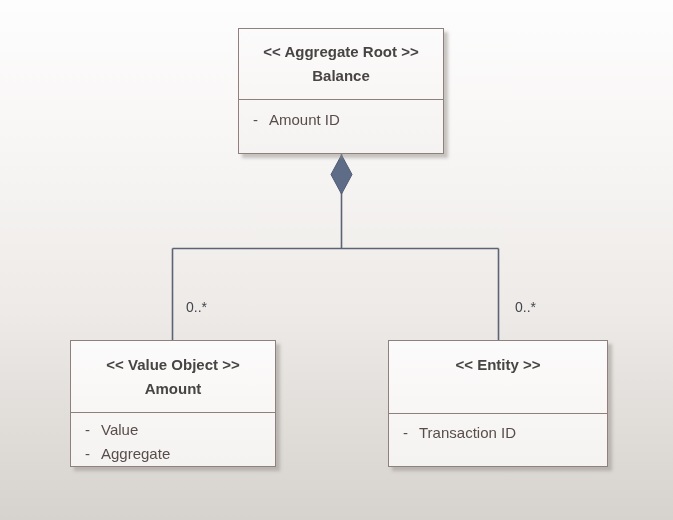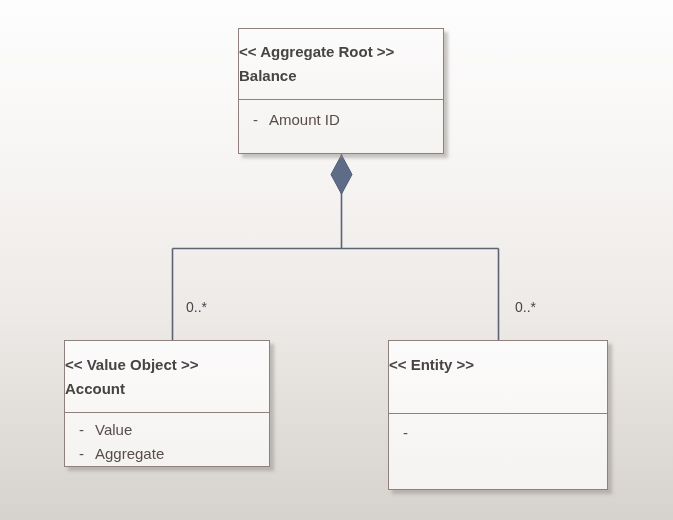--- a/index.html
+++ b/index.html
@@ -27,21 +27,21 @@
 
   .uml-class {
     position: absolute;
     border: 1px solid #8f807e;
     background: linear-gradient(180deg, #fcfbfb 0%, #f5f3f1 100%);
     box-shadow: 4px 4px 3px rgba(150, 143, 138, 0.5);
   }
 
   .uml-header {
     border-bottom: 1px solid #8f807e;
-    text-align: left;
+    text-align: center;
   }
 
   .stereotype, .class-name {
     font-size: 15px;
     font-weight: bold;
     color: #474443;
     line-height: 24px;
     white-space: nowrap;
   }
 
@@ -56,25 +56,25 @@
     display: inline-block;
     width: 30px;
     padding-left: 14px;
     flex: none;
   }
 
   #class-account { left: 238px; top: 28px; width: 206px; height: 126px; }
   #class-account .uml-header { height: 71px; padding-top: 11px; }
   #class-account .uml-attrs { padding-top: 8px; }
 
-  #class-balance { left: 64px; top: 340px; width: 206px; height: 127px; }
+  #class-balance { left: 70px; top: 340px; width: 206px; height: 127px; }
   #class-balance .uml-header { height: 72px; padding-top: 12px; }
   #class-balance .uml-attrs { padding-top: 5px; }
 
-  #class-transaction { left: 388px; top: 340px; width: 220px; height: 150px; }
+  #class-transaction { left: 388px; top: 340px; width: 220px; height: 127px; }
   #class-transaction .uml-header { height: 73px; padding-top: 12px; }
   #class-transaction .uml-attrs { padding-top: 7px; }
 
   .mult-label {
     position: absolute;
     font-size: 14px;
     color: #43454c;
     white-space: nowrap;
   }
   #mult-balance { left: 186px; top: 299px; }
@@ -106,38 +106,39 @@
       <div class="attr-row">
         <span class="attr-vis">-</span>
         <span class="attr-name">Amount ID</span>
       </div>
     </div>
   </div>
 
   <div class="uml-class" id="class-balance">
     <div class="uml-header">
       <div class="stereotype">&lt;&lt; Value Object &gt;&gt;</div>
-      <div class="class-name">Account</div>
+      <div class="class-name">Amount</div>
     </div>
     <div class="uml-attrs">
       <div class="attr-row">
         <span class="attr-vis">-</span>
         <span class="attr-name">Value</span>
       </div>
       <div class="attr-row">
         <span class="attr-vis">-</span>
         <span class="attr-name">Aggregate</span>
       </div>
     </div>
   </div>
 
   <div class="uml-class" id="class-transaction">
     <div class="uml-header">
       <div class="stereotype">&lt;&lt; Entity &gt;&gt;</div>
     </div>
     <div class="uml-attrs">
       <div class="attr-row">
         <span class="attr-vis">-</span>
+        <span class="attr-name">Transaction ID</span>
       </div>
     </div>
   </div>
 
 </div>
 
 </body></html>

